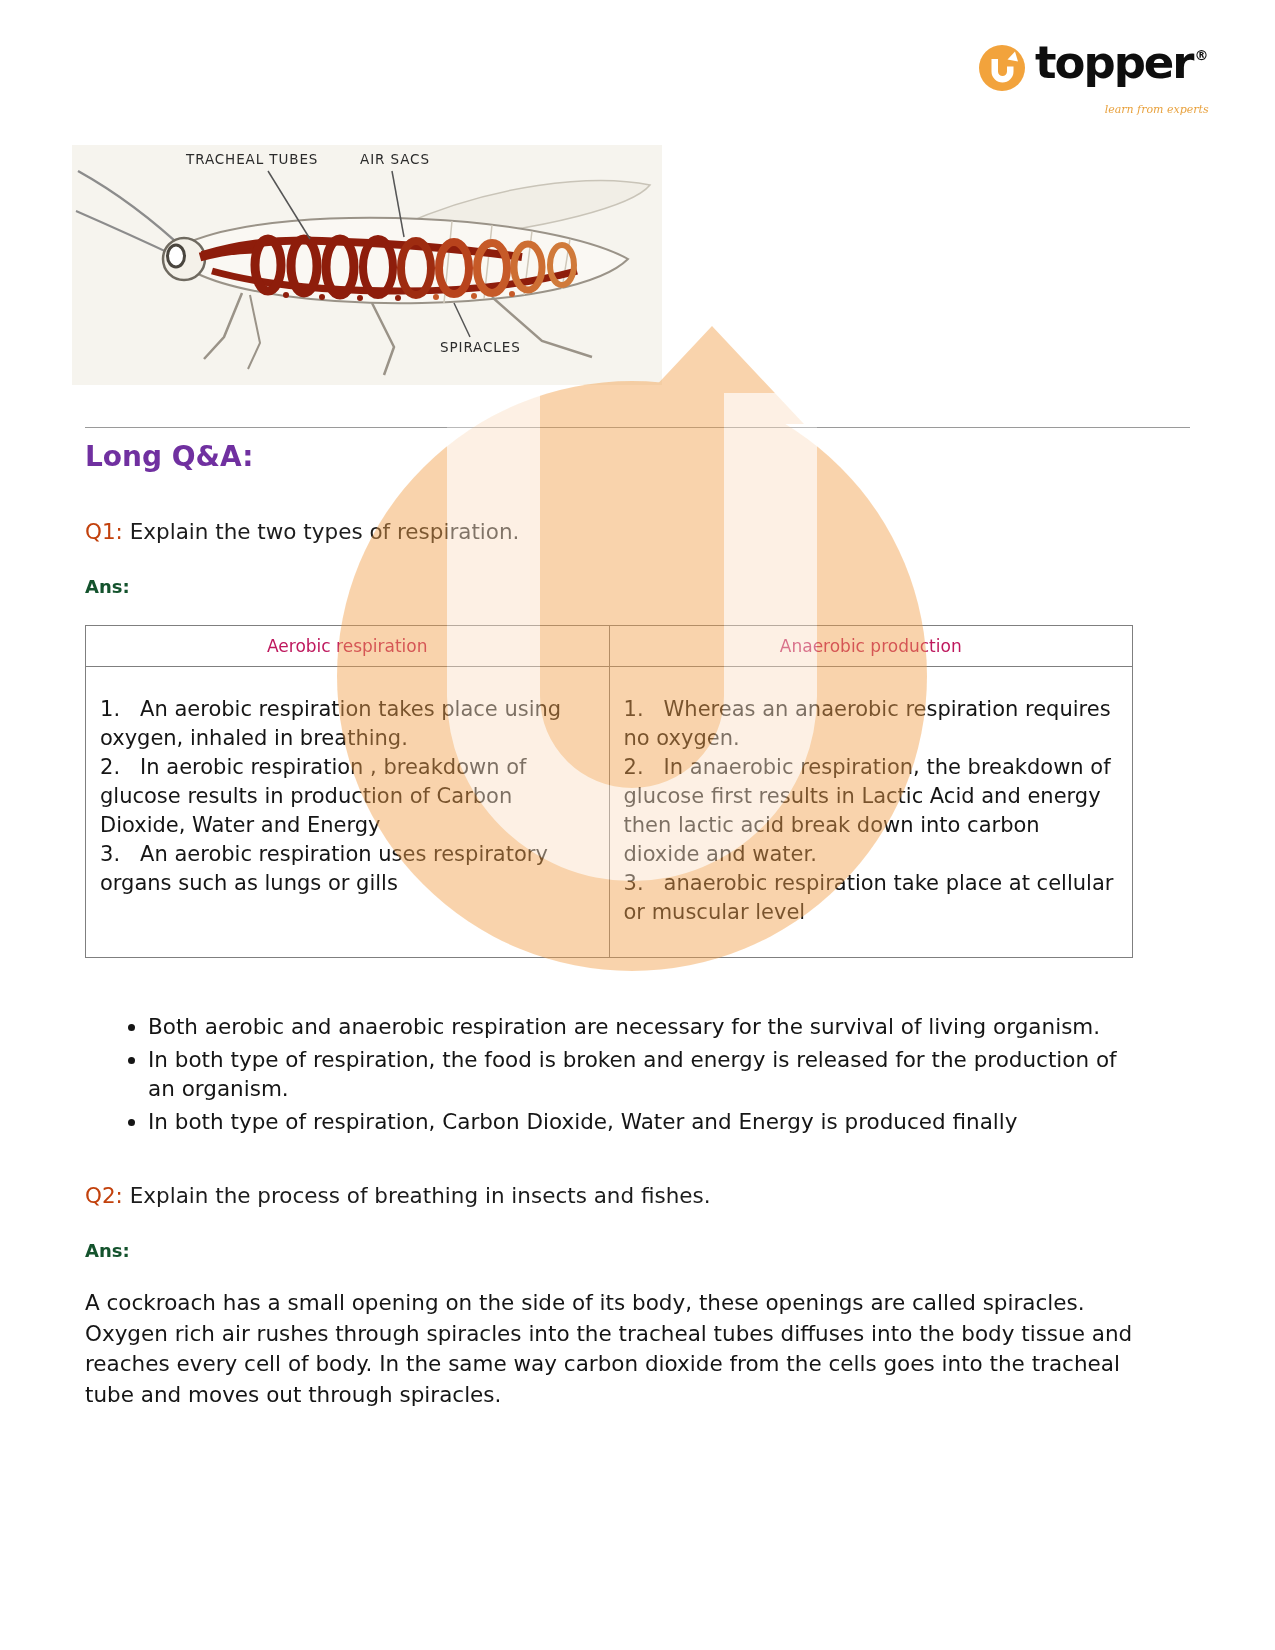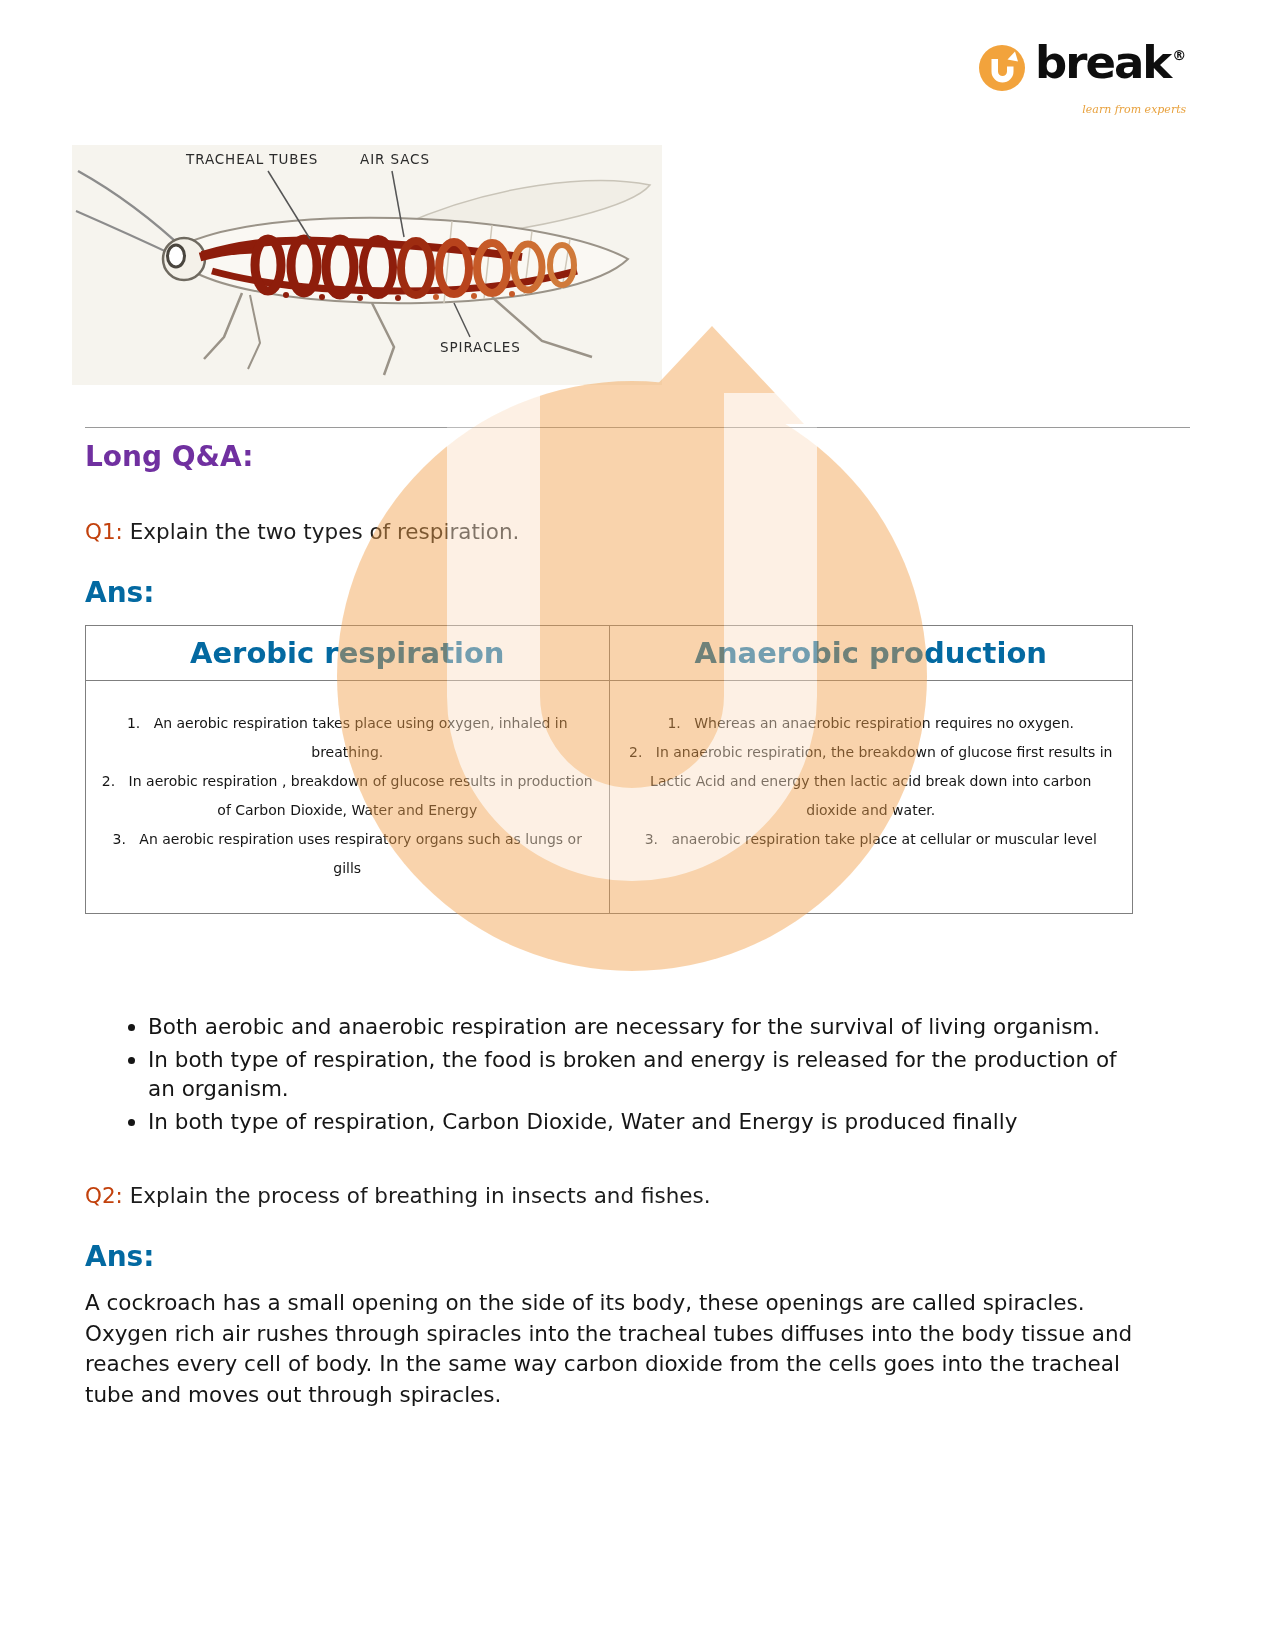--- a/index.html
+++ b/index.html
@@ -28,30 +28,30 @@
 
   
   .divider { position:absolute; top:427px; left:85px; width:1105px; border:none; border-top:1.5px solid #9a9a9a; }
 
   
   .section-heading { position:absolute; top:440px; left:85px; font-size:28px; font-weight:bold; color:#7030A0; }
   .question { position:absolute; left:85px; font-size:21.5px; color:#1c1c1c; }
   .q1 { top:519px; }
   .q2 { top:1183px; }
   .question b { font-weight:normal; color:#c2410c; }
-  .ans { position:absolute; left:85px; font-size:28px; font-weight:bold; color:#0369a1; }
+  .ans { position:absolute; left:85px; font-size:18px; font-weight:bold; color:#14532d; }
   .ans1 { top:576px; }
   .ans2 { top:1240px; }
 
   
   .resp-table { position:absolute; top:625px; left:85px; width:1048px; border-collapse:collapse; table-layout:fixed; }
   .resp-table th, .resp-table td { border:1.5px solid #7f7f7f; }
-  .resp-table th { font-size:29px; font-weight:bold; text-align:center; padding:10px 6px; color:#0369a1; }
+  .resp-table th { font-size:17px; font-weight:normal; text-align:center; padding:10px 6px; color:#be185d; }
   .resp-table td { vertical-align:top; padding:28px 14px 30px; }
-  .resp-table ol { list-style-position:inside; text-align:center; font-size:14px; line-height:29px; color:#151515; padding:0; margin:0; }
+  .resp-table ol { list-style-position:inside; text-align:left; font-size:21px; line-height:29px; color:#151515; padding:0; margin:0; }
   .resp-table li { margin:0; }
   .resp-table li::marker { content: counter(list-item) ".\00a0\00a0\00a0"; }
 
   
   .bullets { position:absolute; top:1012px; left:122px; width:1012px; list-style:disc outside; padding-left:26px; font-size:21.5px; line-height:29.5px; color:#151515; }
   .bullets li { margin-bottom:3px; }
 
   
   .body-para { position:absolute; top:1288px; left:85px; width:1075px; font-size:21.5px; line-height:30.5px; color:#151515; }
 
@@ -64,21 +64,21 @@
 <div class="page">
 
   <div class="logo">
     <svg class="logo-icon" viewBox="0 0 48 48">
       <circle cx="24" cy="24" r="23" fill="#F2A33C"></circle>
       <path d="M13.5 15 h6.5 v12.5 a4.5 4.5 0 0 0 9 0 v-5 h6.5 v5 a11 11 0 0 1 -22 0 z" fill="#ffffff"></path>
       <path d="M29.5 15.5 L37 7.5 L40 17.5 Z" fill="#ffffff"></path>
     </svg>
     <div class="logo-wordmark">
       <div class="brand-line">
-        <span class="brand">break</span><span class="reg">®</span>
+        <span class="brand">topper</span><span class="reg">®</span>
       </div>
       <div class="tagline">learn from experts</div>
     </div>
   </div>
 
   <figure class="insect-figure">
     <svg viewBox="0 0 590 240" width="590" height="240">
       <rect width="590" height="240" fill="#f6f4ee"></rect>
 
       <path d="M116 108 C78 72, 42 46, 6 26" stroke="#8c8c8c" stroke-width="2.5" fill="none"></path>

